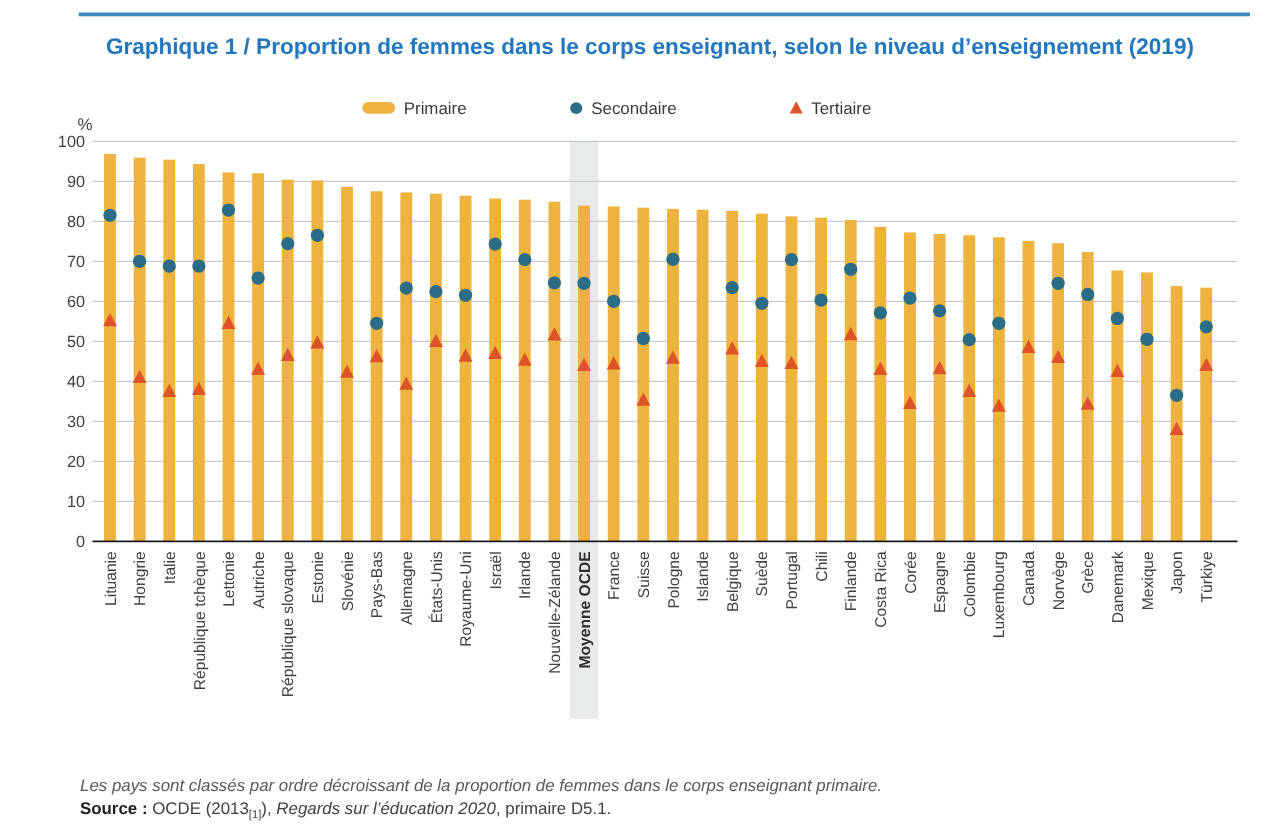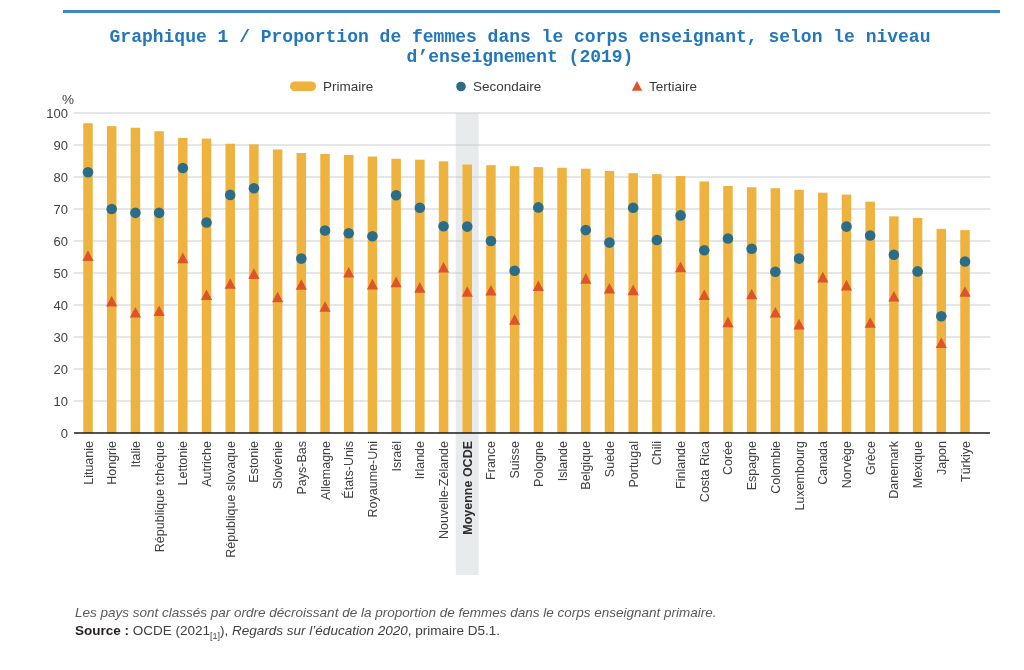--- a/index.html
+++ b/index.html
@@ -3,24 +3,24 @@
 <meta charset="utf-8">
 <style>
   html,body{margin:0;padding:0;}
   body{
     width:1024px;height:670px;position:relative;background:#ffffff;
     font-family:"Liberation Sans", sans-serif;overflow:hidden;
   }
   .top-rule{position:absolute;left:63px;right:24px;top:10px;height:3px;background:#3e87c6;}
   .chart-title{
     position:absolute;left:40px;right:24px;top:27px;text-align:center;
-    font-family:Liberation Mono, monospace;font-weight:700;font-size:18px;color:#2277bd;
+    font-family:Liberation Sans, sans-serif;font-weight:700;font-size:18px;color:#2277bd;
   }
   #chart-svg{position:absolute;left:0;top:0;}
-  .footer{position:absolute;left:64px;top:604px;font-size:13.5px;color:#414042;line-height:1.35;margin-left:11px;}
+  .footer{position:absolute;left:64px;top:620px;font-size:13.5px;color:#414042;line-height:1.35;}
   .footer .note{font-style:italic;color:#58595b;}
   .footer .src-label{font-weight:700;color:#231f20;text-align:right;}
   .footer .src-ref{font-size:9px;vertical-align:sub;}
   .footer .src-work{font-style:italic;}
 </style>
 </head>
 <body>
 
 <div class="top-rule"></div>
 
@@ -200,14 +200,14 @@
     <rect x="290" y="81.5" width="26" height="9.5" rx="4.5" fill="#eeb33f"></rect>
     <text x="323" y="91" font-family="&quot;Liberation Sans&quot;, sans-serif" font-size="13.5" fill="#3a3a3c">Primaire</text>
     <circle cx="461" cy="86.5" r="4.8" fill="#2b6c86"></circle>
     <text x="473" y="91" font-family="&quot;Liberation Sans&quot;, sans-serif" font-size="13.5" fill="#3a3a3c">Secondaire</text>
     <polygon points="637,81 631.8,90.8 642.2,90.8" fill="#dc5427"></polygon>
     <text x="649" y="91" font-family="&quot;Liberation Sans&quot;, sans-serif" font-size="13.5" fill="#3a3a3c">Tertiaire</text>
   </svg>
 
 <div class="footer">
   <div class="note">Les pays sont classés par ordre décroissant de la proportion de femmes dans le corps enseignant primaire.</div>
-  <div><span class="src-label">Source :</span><span> OCDE (2021</span><span class="src-ref">[1]</span><span>), </span><span class="src-work">Regards sur l’éducation 2020</span><span>, primaire D5.1.</span></div>
+  <div><span class="src-label">Source :</span><span> OCDE (2013</span><span class="src-ref">[1]</span><span>), </span><span class="src-work">Regards sur l’éducation 2020</span><span>, primaire D5.1.</span></div>
 </div>
 
 </body></html>

